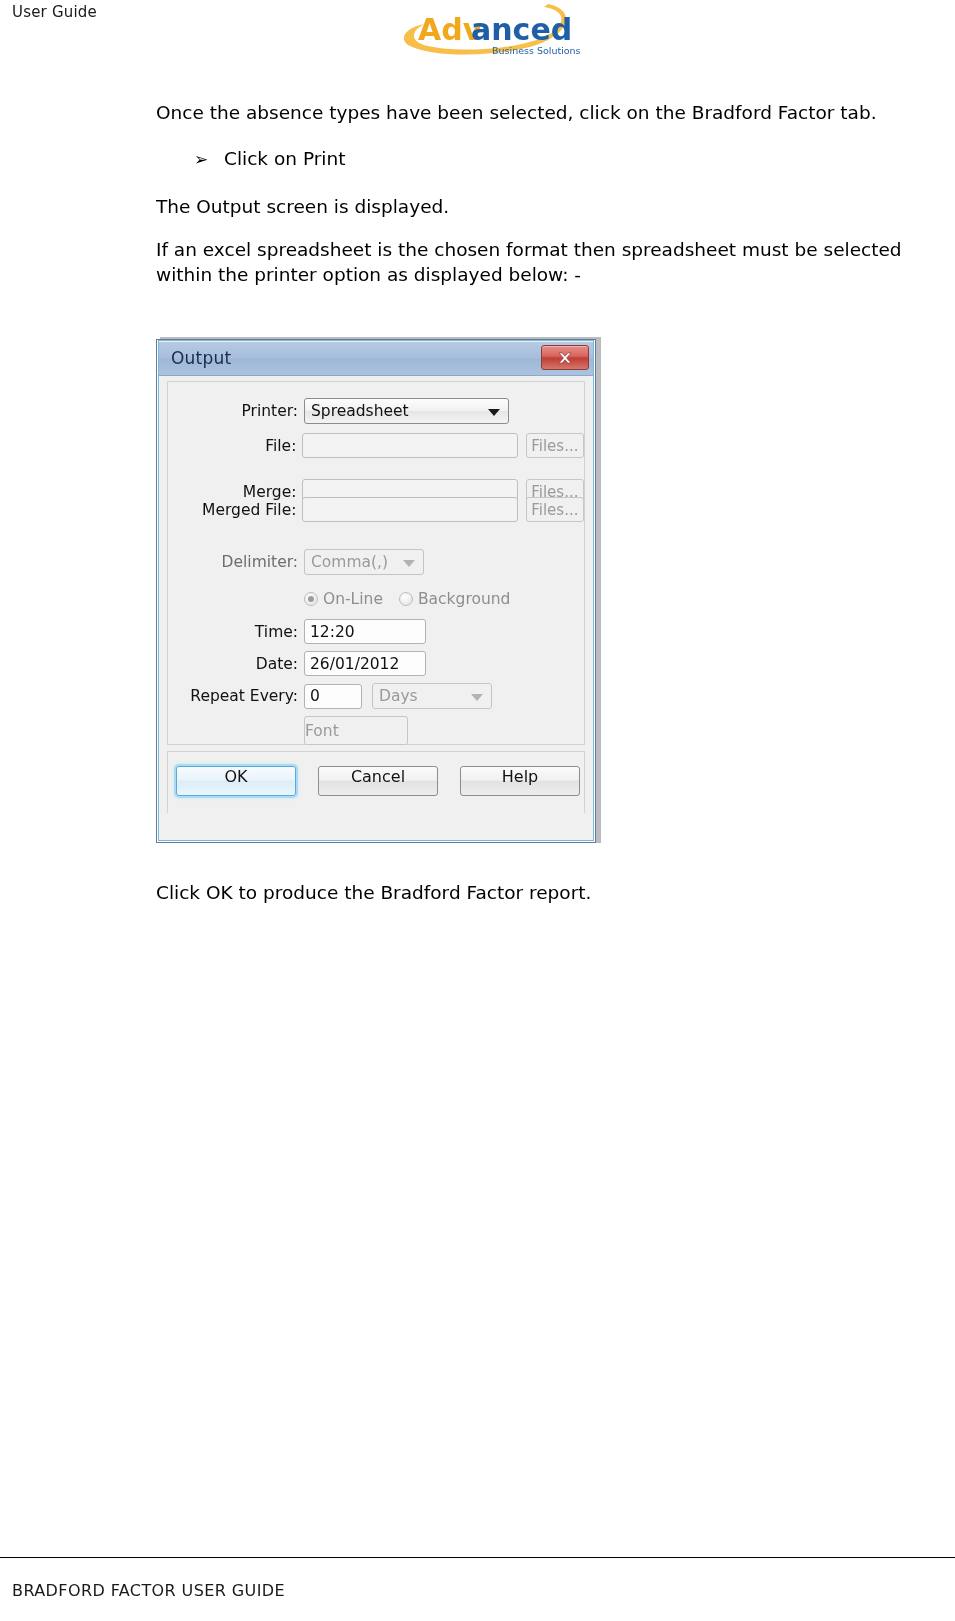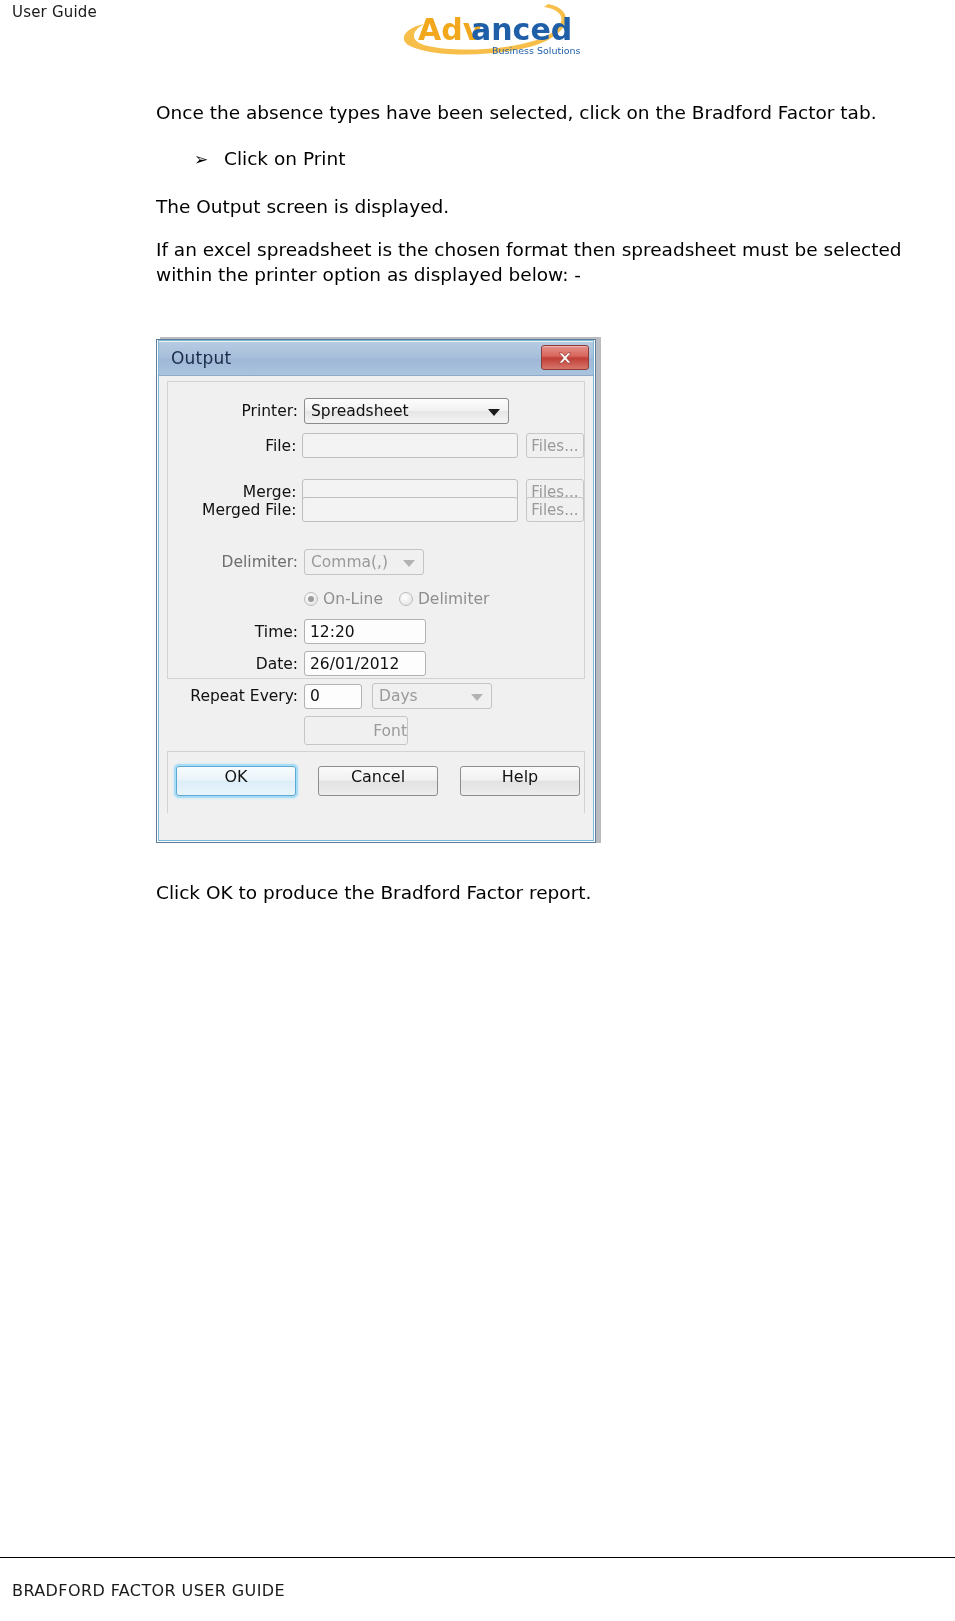--- a/index.html
+++ b/index.html
@@ -153,21 +153,21 @@
   }
   .close-x {
     display: block;
   }
 
   .dlg-body {
     position: absolute;
     left: 10px;
     top: 41px;
     right: 10px;
-    height: 298px;
+    height: 364px;
     border: 1px solid #d2d2d2;
     box-sizing: border-box;
     background: #f0f0f0;
   }
 
   .frm-row {
     position: absolute;
     display: flex;
     align-items: center;
   }
@@ -274,21 +274,21 @@
     font-family: "DejaVu Sans", sans-serif;
   }
 
   .font-btn {
     position: absolute;
     border: 1px solid #c6c6c6;
     border-radius: 3px;
     background: #f0f0f0;
     display: flex;
     align-items: center;
-    justify-content: flex-end;
+    justify-content: flex-start;
     font-size: 15.5px;
     color: #9a9a9a;
     font-family: "DejaVu Sans", sans-serif;
   }
 
   .dlg-footer {
     position: absolute;
     left: 10px;
     top: 411px;
     right: 10px;
@@ -446,21 +446,21 @@
         </div>
       </div>
 
       <div class="radio-grp" style="left:136px; top:208px;">
         <div class="radio-item">
           <span class="radio-outer checked"></span>
           <span class="radio-lbl">On-Line</span>
         </div>
         <div class="radio-item">
           <span class="radio-outer"></span>
-          <span class="radio-lbl">Delimiter</span>
+          <span class="radio-lbl">Background</span>
         </div>
       </div>
 
       <div class="frm-row" style="left:0; top:237px; width:100%;">
         <span class="frm-label" style="width:130px;">Time:</span>
         <div class="txtbox filled" style="width:122px; margin-left:6px;">
           <span class="txt-val">12:20</span>
         </div>
       </div>
 

